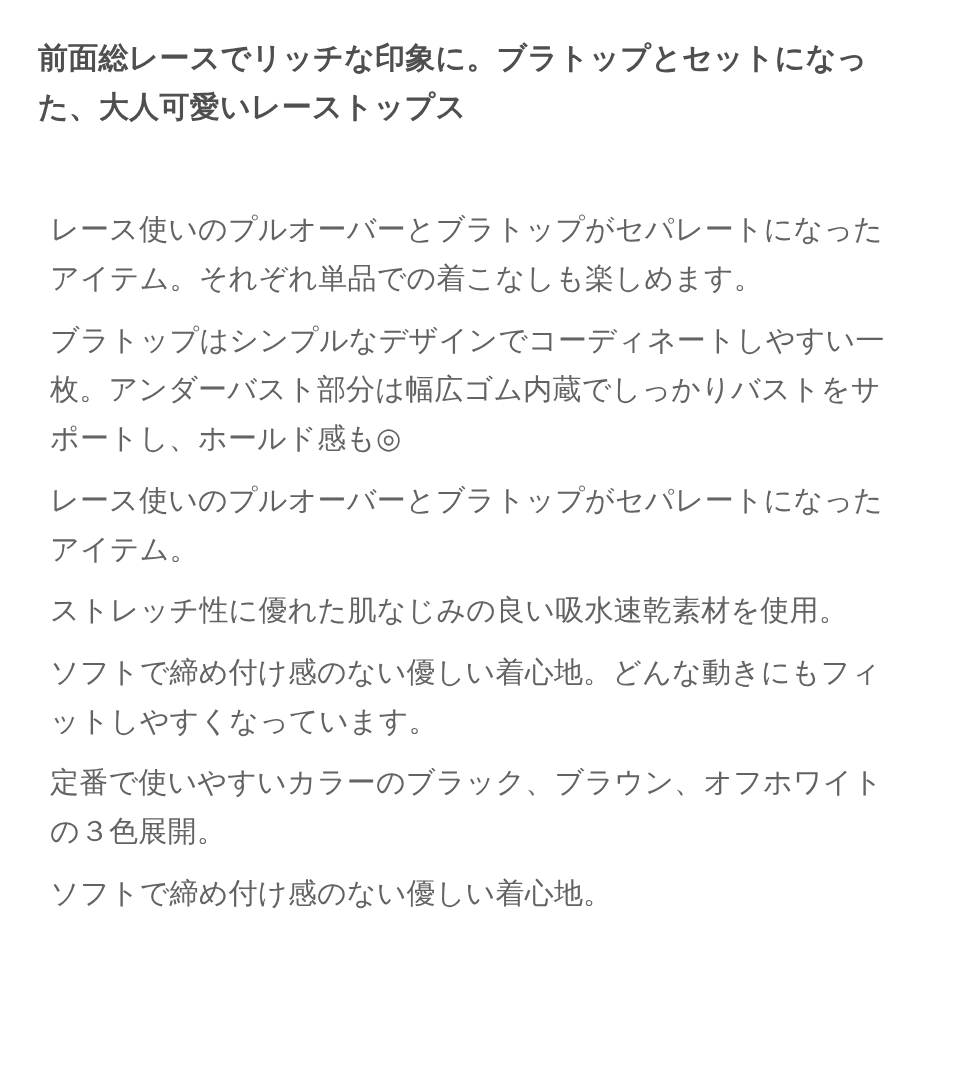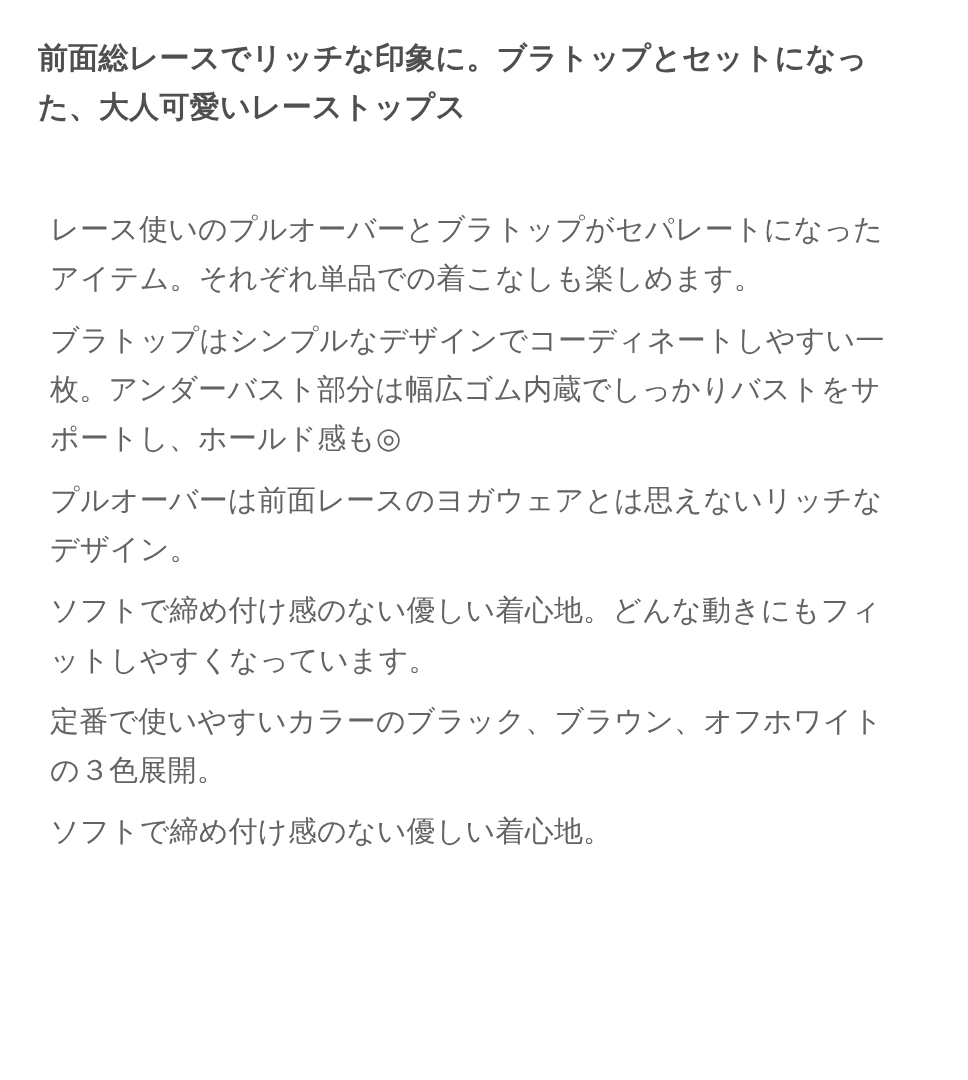--- a/index.html
+++ b/index.html
@@ -48,18 +48,19 @@
 <body>
 
 <div class="page">
   <h1 class="product-title">前面総レースでリッチな印象に。ブラトップとセットになった、大人可愛いレーストップス</h1>
 
   <div class="spacer"></div>
 
   <div class="description">
     <p>レース使いのプルオーバーとブラトップがセパレートになったアイテム。それぞれ単品での着こなしも楽しめます。</p>
     <p>ブラトップはシンプルなデザインでコーディネートしやすい一枚。アンダーバスト部分は幅広ゴム内蔵でしっかりバストをサポートし、ホールド感も◎</p>
-    <p>プルオーバーは前面レースのヨガウェアとは思えないリッチなデザイン。</p>
+    <p>レース使いのプルオーバーとブラトップがセパレートになったアイテム。</p>
+    <p>ストレッチ性に優れた肌なじみの良い吸水速乾素材を使用。</p>
     <p>ソフトで締め付け感のない優しい着心地。どんな動きにもフィットしやすくなっています。</p>
     <p>定番で使いやすいカラーのブラック、ブラウン、オフホワイトの３色展開。</p>
     <p>ソフトで締め付け感のない優しい着心地。</p>
   </div>
 </div>
 
 </body></html>

